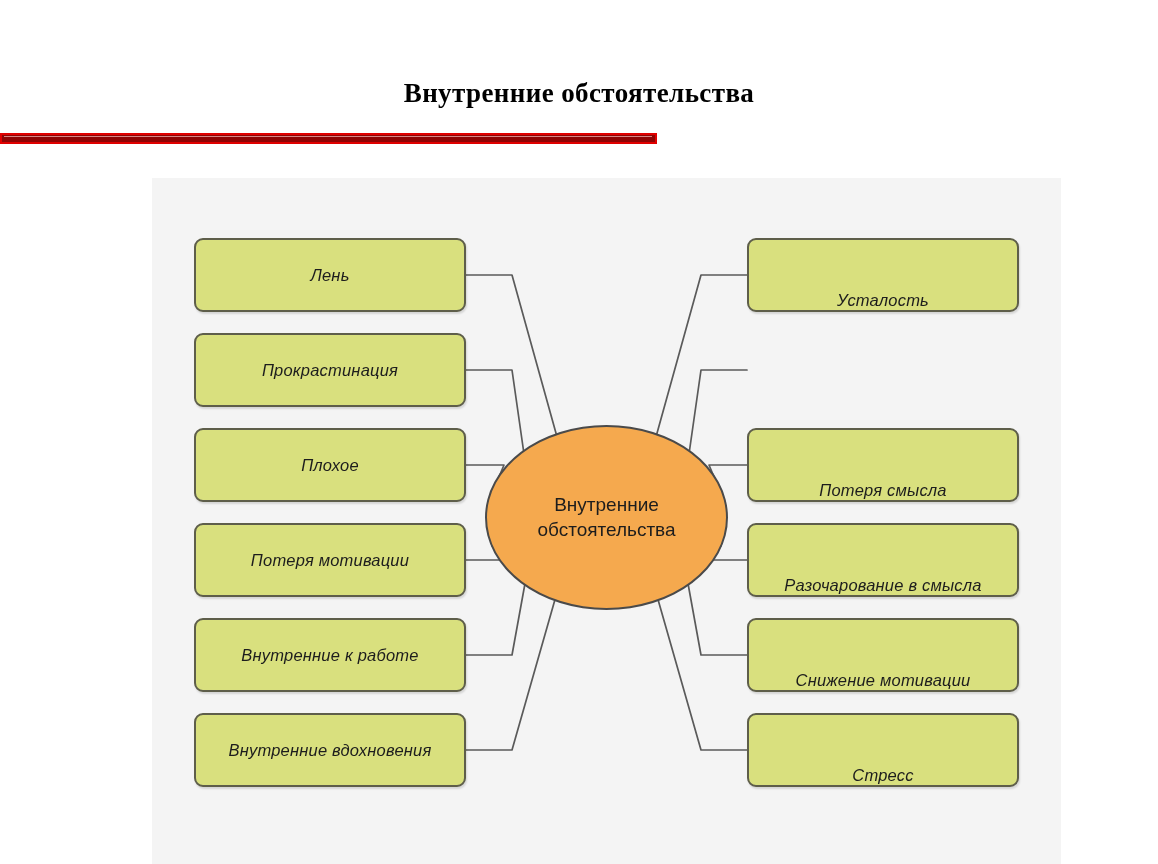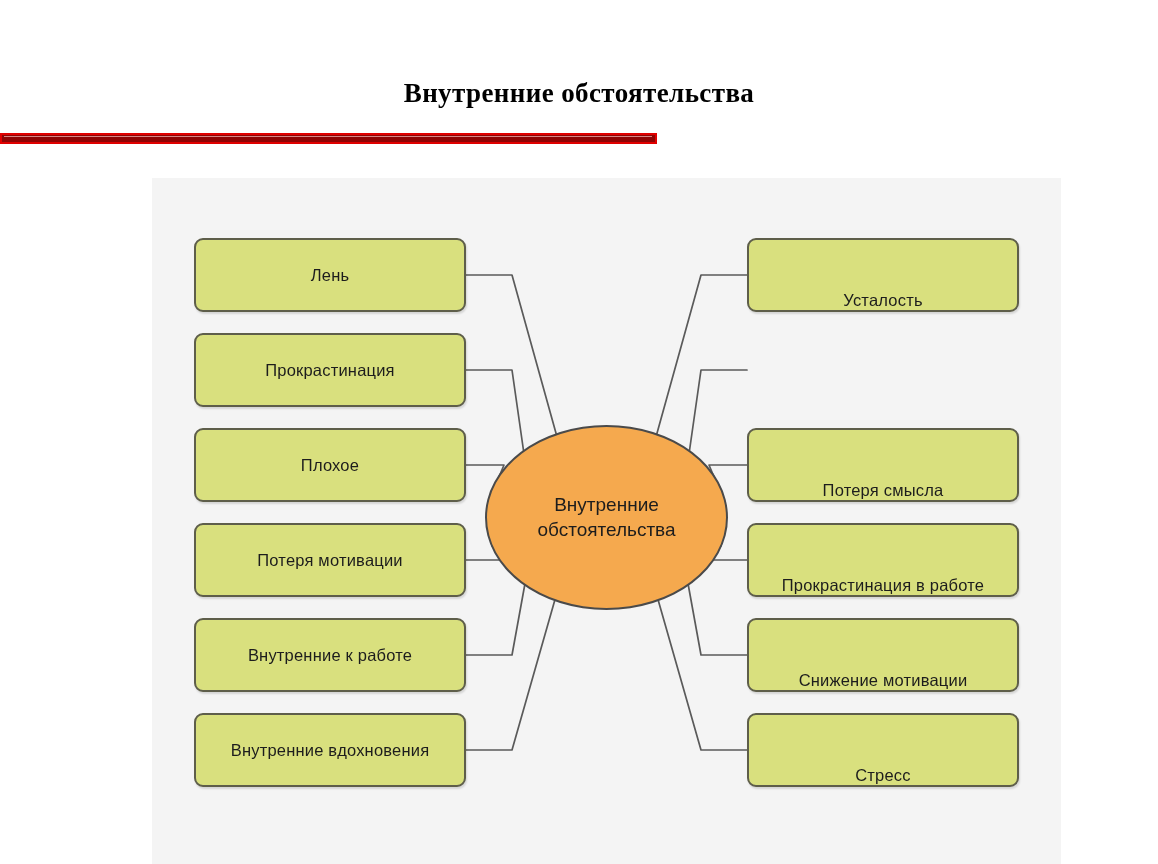--- a/index.html
+++ b/index.html
@@ -93,20 +93,21 @@
     box-shadow: 1px 2px 2px rgba(0,0,0,0.13);
     display: flex;
     align-items: center;
     justify-content: center;
     color: #1d1d1d;
     font-size: 16.5px;
     letter-spacing: 0.2px;
     text-align: center;
     width: 272px;
     height: 74px;
+    font-style: italic;
   }
   .node.left  { left: 42px; }
   .node.right { left: 595px; align-items: flex-end; }
 
   .node .node-label {
     display: block;
     padding: 0 8px;
     line-height: 1.15;
   }
 
@@ -185,21 +186,21 @@
     <span class="node-label">Внутренние вдохновения</span>
   </div>
 
   <div class="node right" style="top:60px">
     <span class="node-label">Усталость</span>
   </div>
   <div class="node right" style="top:250px">
     <span class="node-label">Потеря смысла</span>
   </div>
   <div class="node right" style="top:345px">
-    <span class="node-label">Прокрастинация в работе</span>
+    <span class="node-label">Разочарование в смысла</span>
   </div>
   <div class="node right" style="top:440px">
     <span class="node-label">Снижение мотивации</span>
   </div>
   <div class="node right" style="top:535px">
     <span class="node-label">Стресс</span>
   </div>
 
   <div id="center-node">
     <span class="center-label">Внутренние обстоятельства</span>

